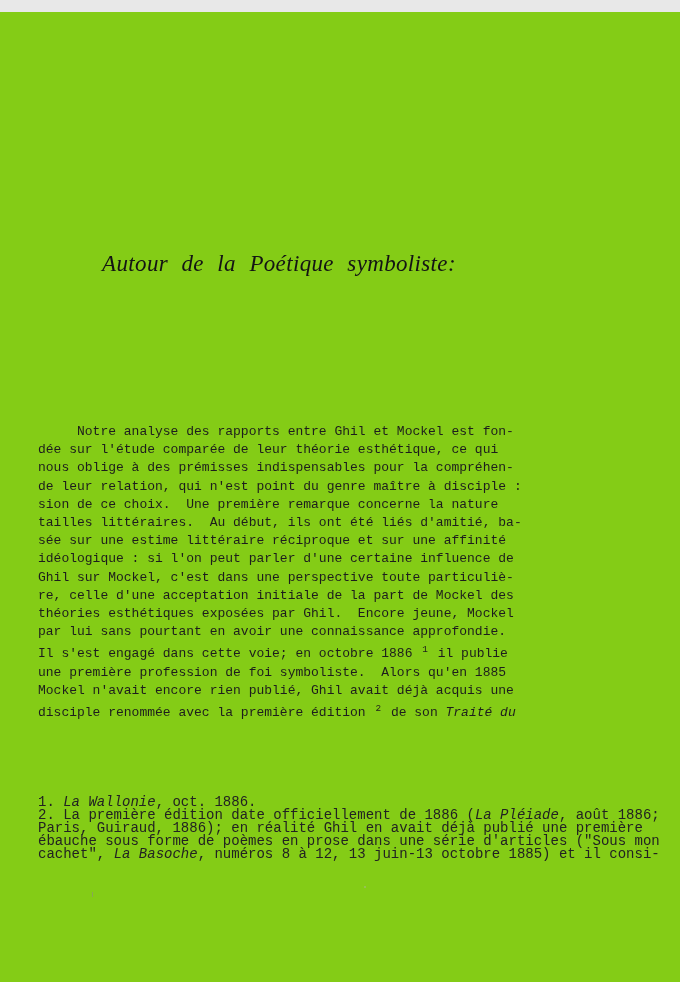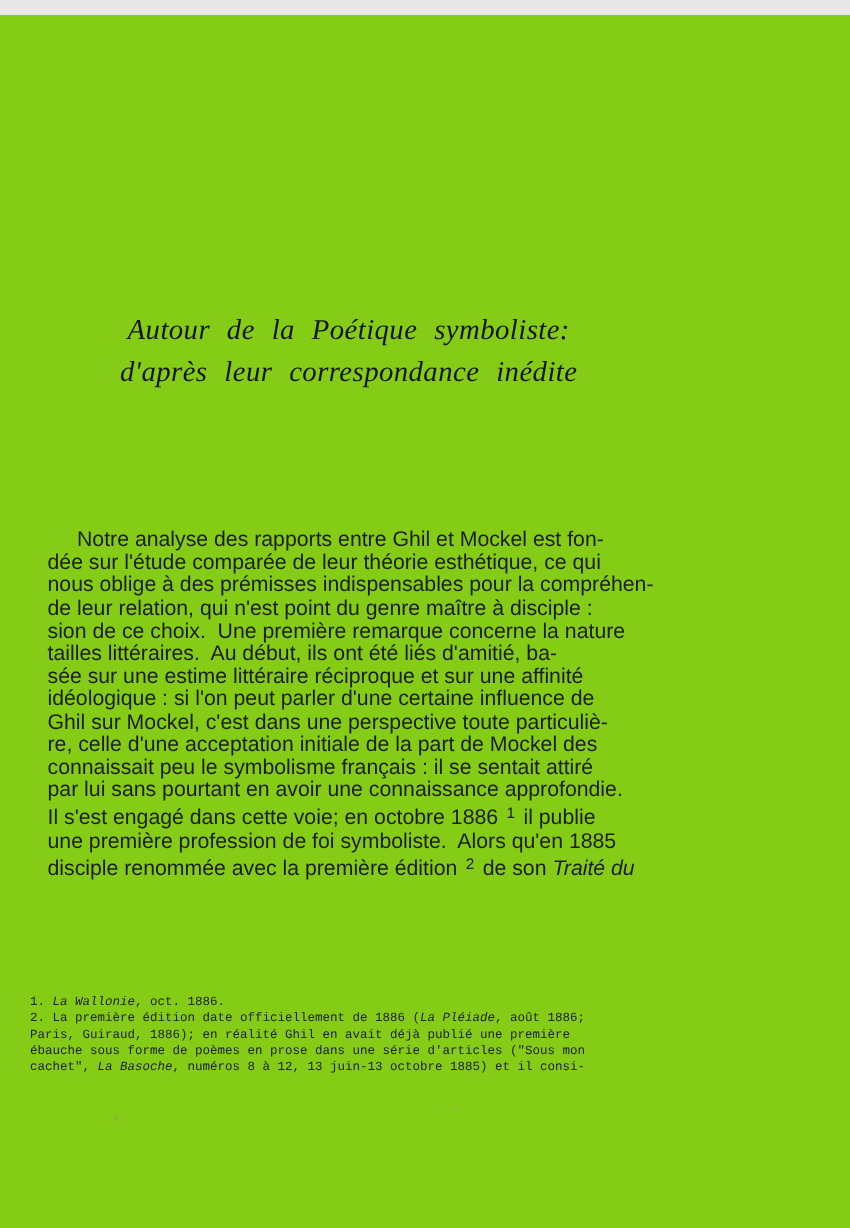--- a/index.html
+++ b/index.html
@@ -29,32 +29,32 @@
     line-height: 34px;
     color: #141414;
     word-spacing: 0.32em;
     letter-spacing: 0.015em;
   }
   .body-block {
     position: absolute;
     top: 411px;
     left: 38px;
     width: 500px;
-    font-family: Liberation Sans, sans-serif;
-    font-size: 17px;
+    font-family: Liberation Mono, monospace;
+    font-size: 13px;
     line-height: 18.2px;
     color: #1d1d1d;
   }
   .footnotes-block {
     position: absolute;
     top: 784px;
-    left: 24px;
+    left: 38px;
     width: 505px;
     font-family: "Liberation Mono", monospace;
-    font-size: 10px;
+    font-size: 14px;
     line-height: 13.1px;
     color: #222222;
   }
   .line {
     white-space: pre;
   }
   .i {
     font-style: italic;
   }
   .sup {
@@ -82,38 +82,38 @@
     border-radius: 50%;
   }
 </style>
 </head>
 <body>
 
 <div class="page">
 
   <div class="title-block">
     <div class="title-line">Autour de la Poétique symboliste:</div>
-    <div class="title-line">d'après leur correspondance inédite</div>
   </div>
 
   <div class="body-block">
       <div class="line"><span>     Notre analyse des rapports entre Ghil et Mockel est fon-</span></div>
       <div class="line"><span>dée sur l'étude comparée de leur théorie esthétique, ce qui</span></div>
       <div class="line"><span>nous oblige à des prémisses indispensables pour la compréhen-</span></div>
       <div class="line"><span>de leur relation, qui n'est point du genre maître à disciple :</span></div>
       <div class="line"><span>sion de ce choix.  Une première remarque concerne la nature</span></div>
       <div class="line"><span>tailles littéraires.  Au début, ils ont été liés d'amitié, ba-</span></div>
       <div class="line"><span>sée sur une estime littéraire réciproque et sur une affinité</span></div>
       <div class="line"><span>idéologique : si l'on peut parler d'une certaine influence de</span></div>
       <div class="line"><span>Ghil sur Mockel, c'est dans une perspective toute particuliè-</span></div>
       <div class="line"><span>re, celle d'une acceptation initiale de la part de Mockel des</span></div>
-      <div class="line"><span>connaissait peu le symbolisme français : il se sentait attiré</span></div>
+      <div class="line"><span>théories esthétiques exposées par Ghil.  Encore jeune, Mockel</span></div>
       <div class="line"><span>par lui sans pourtant en avoir une connaissance approfondie.</span></div>
       <div class="line"><span>Il s'est engagé dans cette voie; en octobre 1886 </span><span class="sup">1</span><span> il publie</span></div>
       <div class="line"><span>une première profession de foi symboliste.  Alors qu'en 1885</span></div>
+      <div class="line"><span>Mockel n'avait encore rien publié, Ghil avait déjà acquis une</span></div>
       <div class="line"><span>disciple renommée avec la première édition </span><span class="sup">2</span><span> de son </span><span class="i">Traité du</span></div>
     </div>
 
   <div class="footnotes-block">
       <div class="line"><span>1. </span><span class="i">La Wallonie</span><span>, oct. 1886.</span></div>
       <div class="line"><span>2. La première édition date officiellement de 1886 (</span><span class="i">La Pléiade</span><span>, août 1886;</span></div>
       <div class="line"><span>Paris, Guiraud, 1886); en réalité Ghil en avait déjà publié une première</span></div>
       <div class="line"><span>ébauche sous forme de poèmes en prose dans une série d'articles ("Sous mon</span></div>
       <div class="line"><span>cachet", </span><span class="i">La Basoche</span><span>, numéros 8 à 12, 13 juin-13 octobre 1885) et il consi-</span></div>
     </div>

